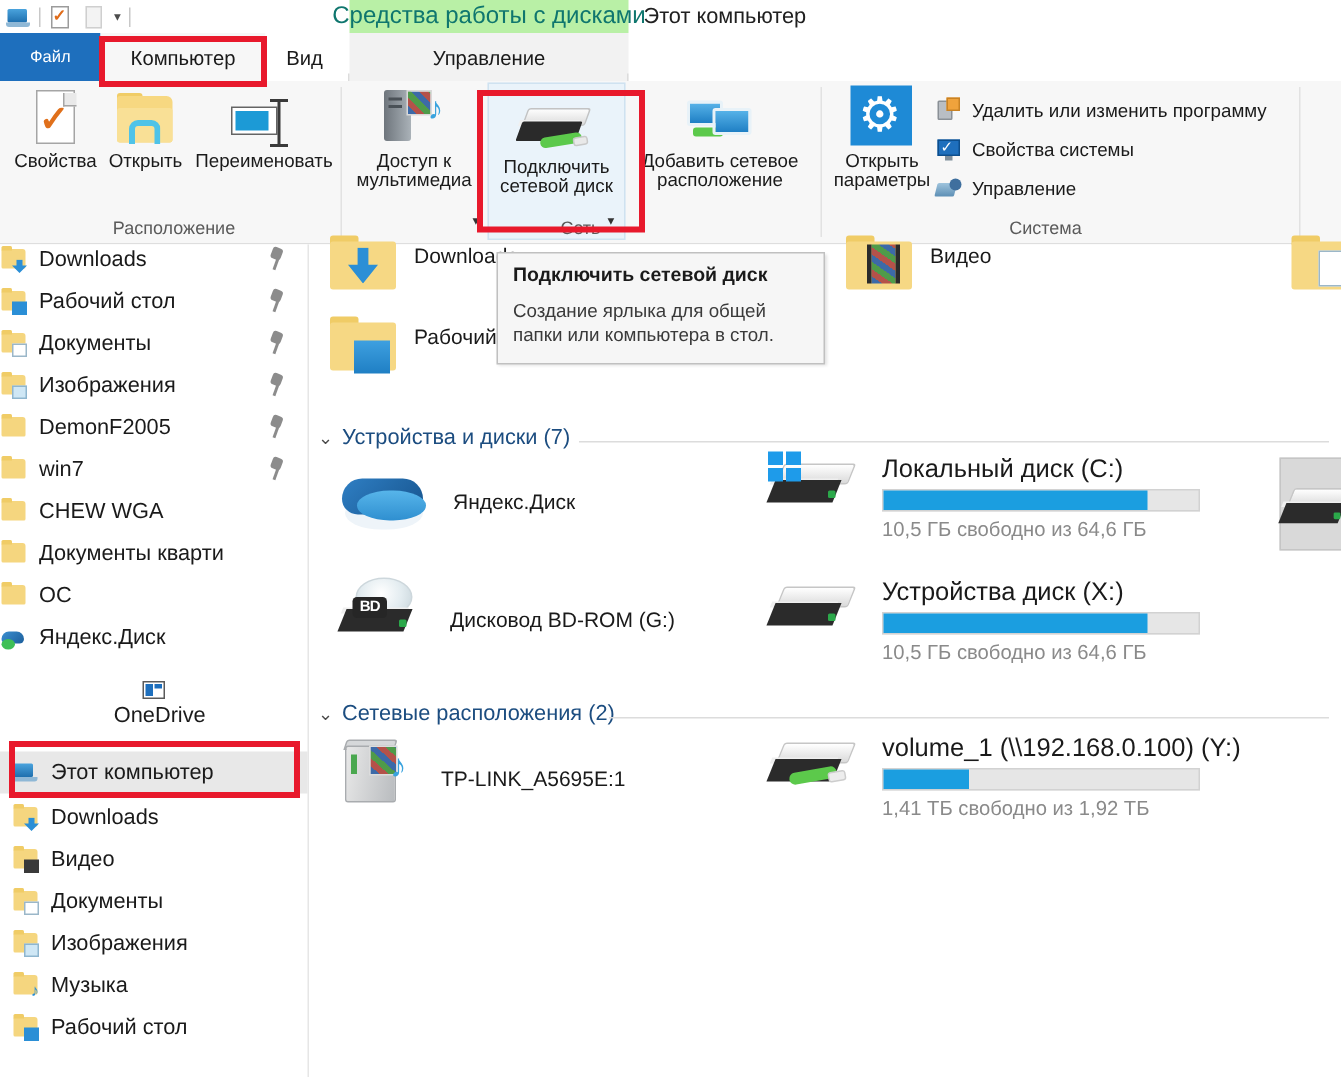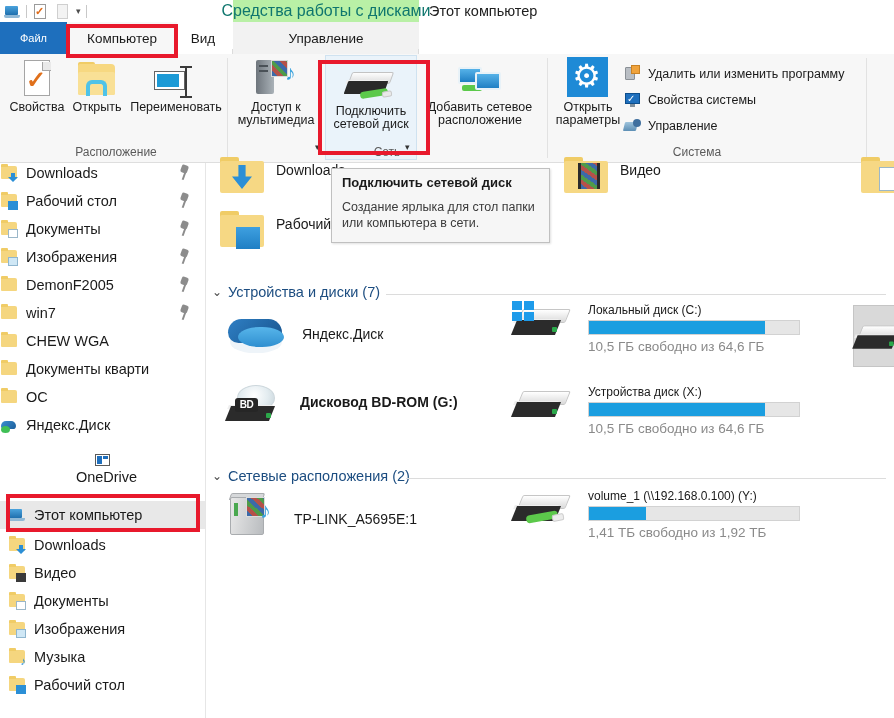--- a/index.html
+++ b/index.html
@@ -215,21 +215,21 @@
 
   
   .grp-head { position:absolute; display:flex; align-items:center; gap:6px;
      font-size:14.5px; color:#1c4d80; white-space:nowrap; }
   .chev { font-size:12px; color:#4a4a4a; }
   .grp-rule { position:absolute; height:1px; background:#dcdcdc; }
 
   
   .tile { position:absolute; display:flex; align-items:flex-start; }
   .tile .tlabel { font-size:14px; color:#1a1a1a; white-space:nowrap; }
-  .tile-drive .tname { font-size:12px; color:#1a1a1a; margin-bottom:3px; white-space:nowrap; }
+  .tile-drive .tname { font-size:17px; color:#1a1a1a; margin-bottom:3px; white-space:nowrap; }
   .bar { width:212px; height:15px; background:#e6e6e6; border:1px solid #d2d2d2; }
   .bar > i { display:block; height:100%; background:#1b9ee0; }
   .tfree { font-size:13.5px; color:#8a8a8a; margin-top:4px; white-space:nowrap; }
 
   
   .dr { position:relative; width:62px; height:40px; }
   .dr .dtop { position:absolute; left:8px; top:6px; width:48px; height:14px;
      background:linear-gradient(#ffffff,#dadada); border:1px solid #c6c6c6;
      transform:skewX(-22deg); border-radius:2px; }
   .dr .dbody { position:absolute; left:2px; top:17px; width:44px; height:15px;
@@ -707,21 +707,21 @@
       </div>
 
       <div class="tile" style="left:20px; top:222px;">
         <span class="bd">
           <span class="disc"></span>
             <span class="dlip"></span>
             <span class="dbody"></span>
           <span class="dled"></span>
           <span class="tag">BD</span>
         </span>
-        <span class="tlabel" style="margin-left:12px; margin-top:9px;font-weight:bold;">Дисковод BD-ROM (G:)</span>
+        <span class="tlabel" style="margin-left:12px; margin-top:20px;">Дисковод BD-ROM (G:)</span>
       </div>
 
       <div class="tile tile-drive" style="left:306px; top:222px;">
         <span class="dr">
           <span class="dtop"></span>
             <span class="dlip"></span>
             <span class="dbody"></span>
             <span class="dled"></span>
         </span>
         <span style="margin-left:14px; display:block;">
@@ -774,18 +774,18 @@
           </span>
           <span class="tfree" style="display:block;">1,41 ТБ свободно из 1,92 ТБ</span>
         </span>
       </div>
 
     </div>
   </div>
 
   <div class="tooltip">
     <div class="tt-title">Подключить сетевой диск</div>
-    <div class="tt-body">Создание ярлыка для стол папки или компьютера в сети.</div>
+    <div class="tt-body">Создание ярлыка для общей папки или компьютера в стол.</div>
   </div>
 
   <div class="redbox" style="left:6px; top:494px; width:194px; height:38px;"></div>
 
 </div>
 
 </body></html>

